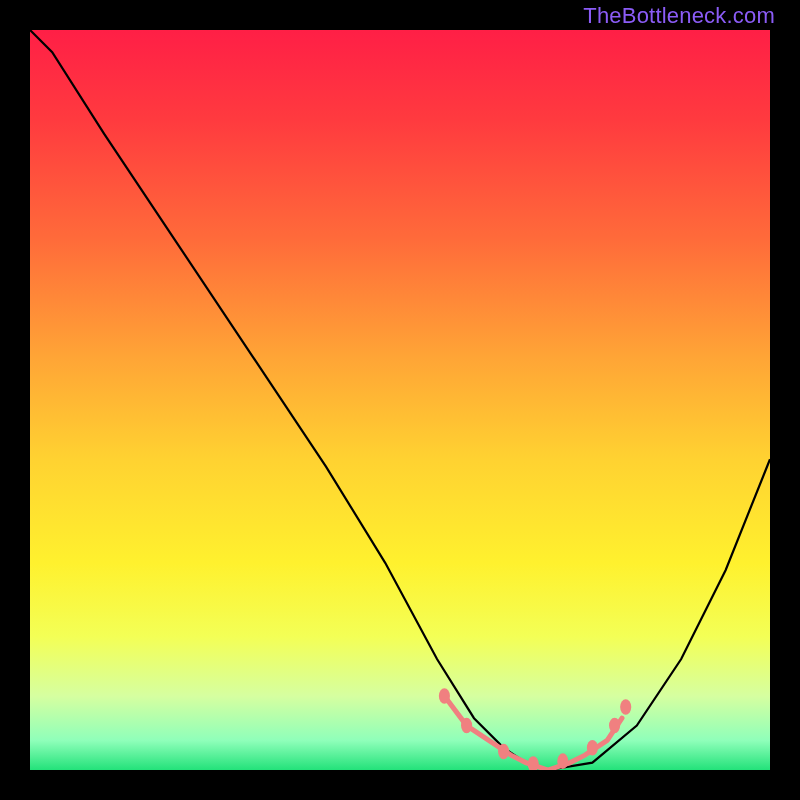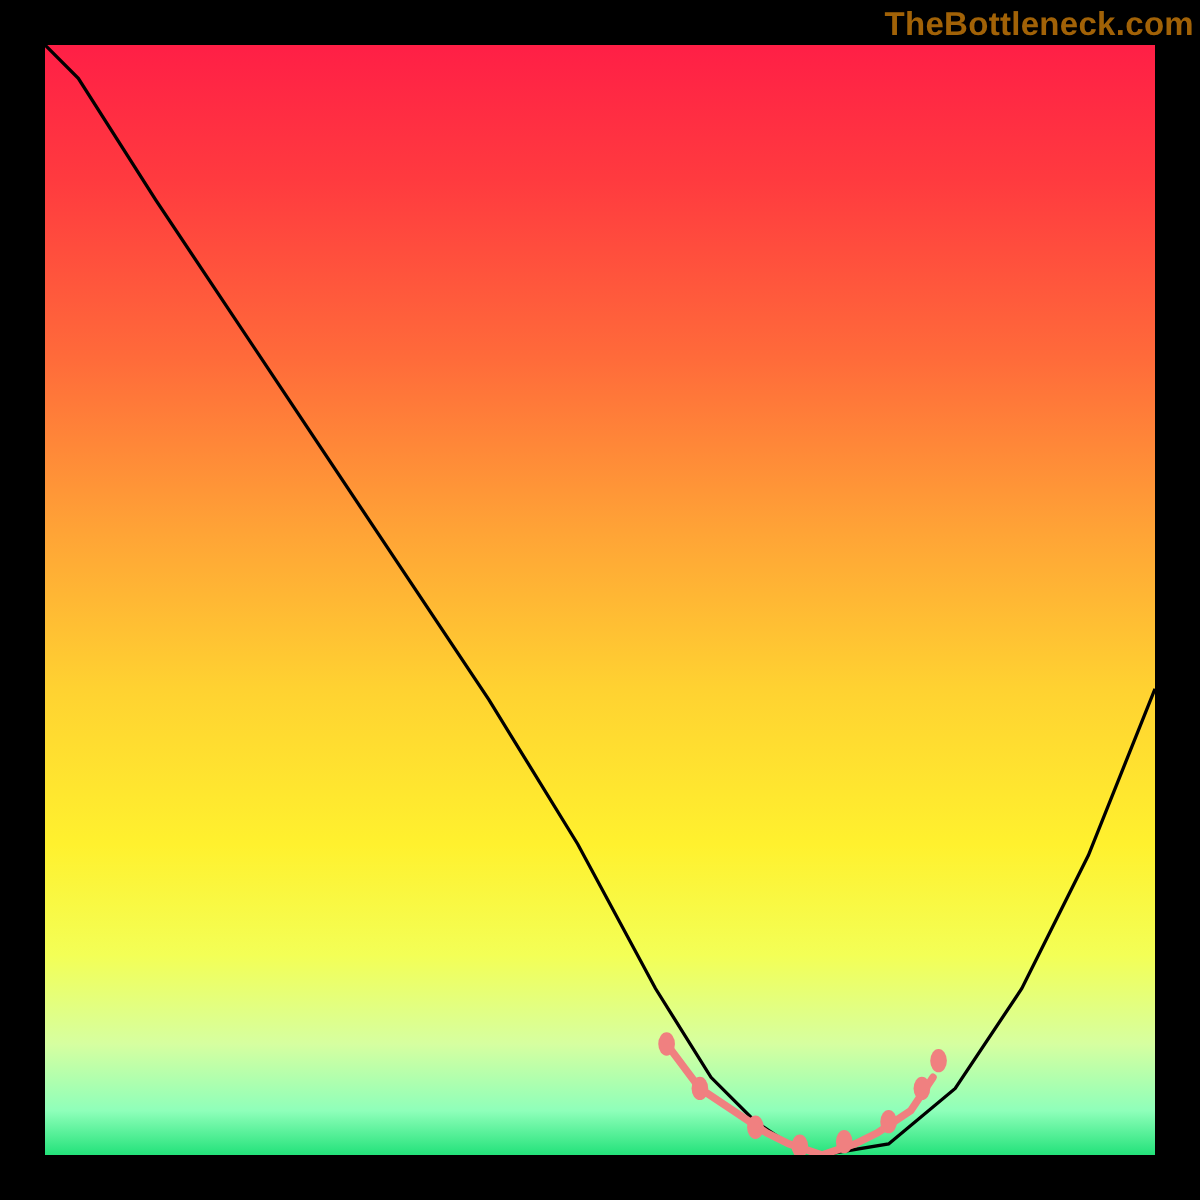--- a/index.html
+++ b/index.html
@@ -13,24 +13,24 @@
   }
   .frame {
     position: relative;
     width: 800px;
     height: 800px;
     background: #000;
   }
   .watermark {
     position: absolute;
     top: 3px;
-    right: 4px;
-    color: #a16207;
+    right: 25px;
+    color: #8b5cf6;
     font-size: 22px;
-    font-weight: 700;
+    font-weight: 400;
     letter-spacing: 0.2px;
     z-index: 4;
   }
   .plot {
     position: absolute;
     left: 30px;
     top: 30px;
     width: 740px;
     height: 740px;
   }

